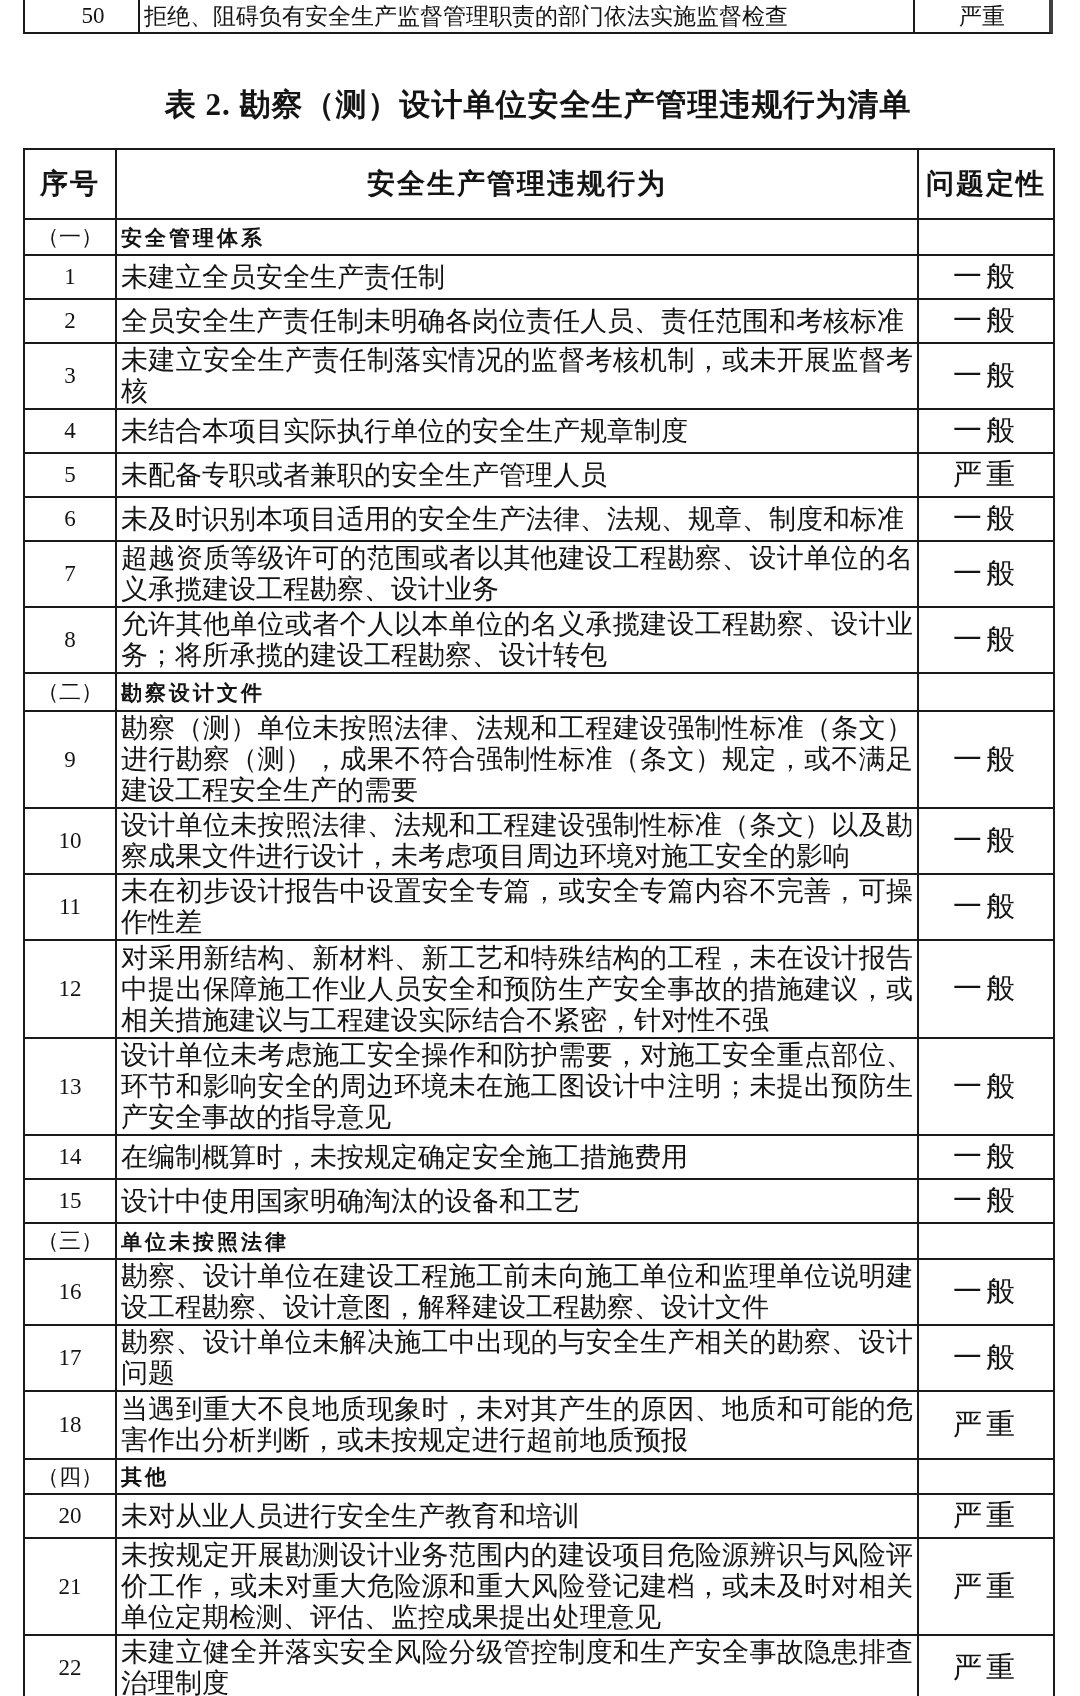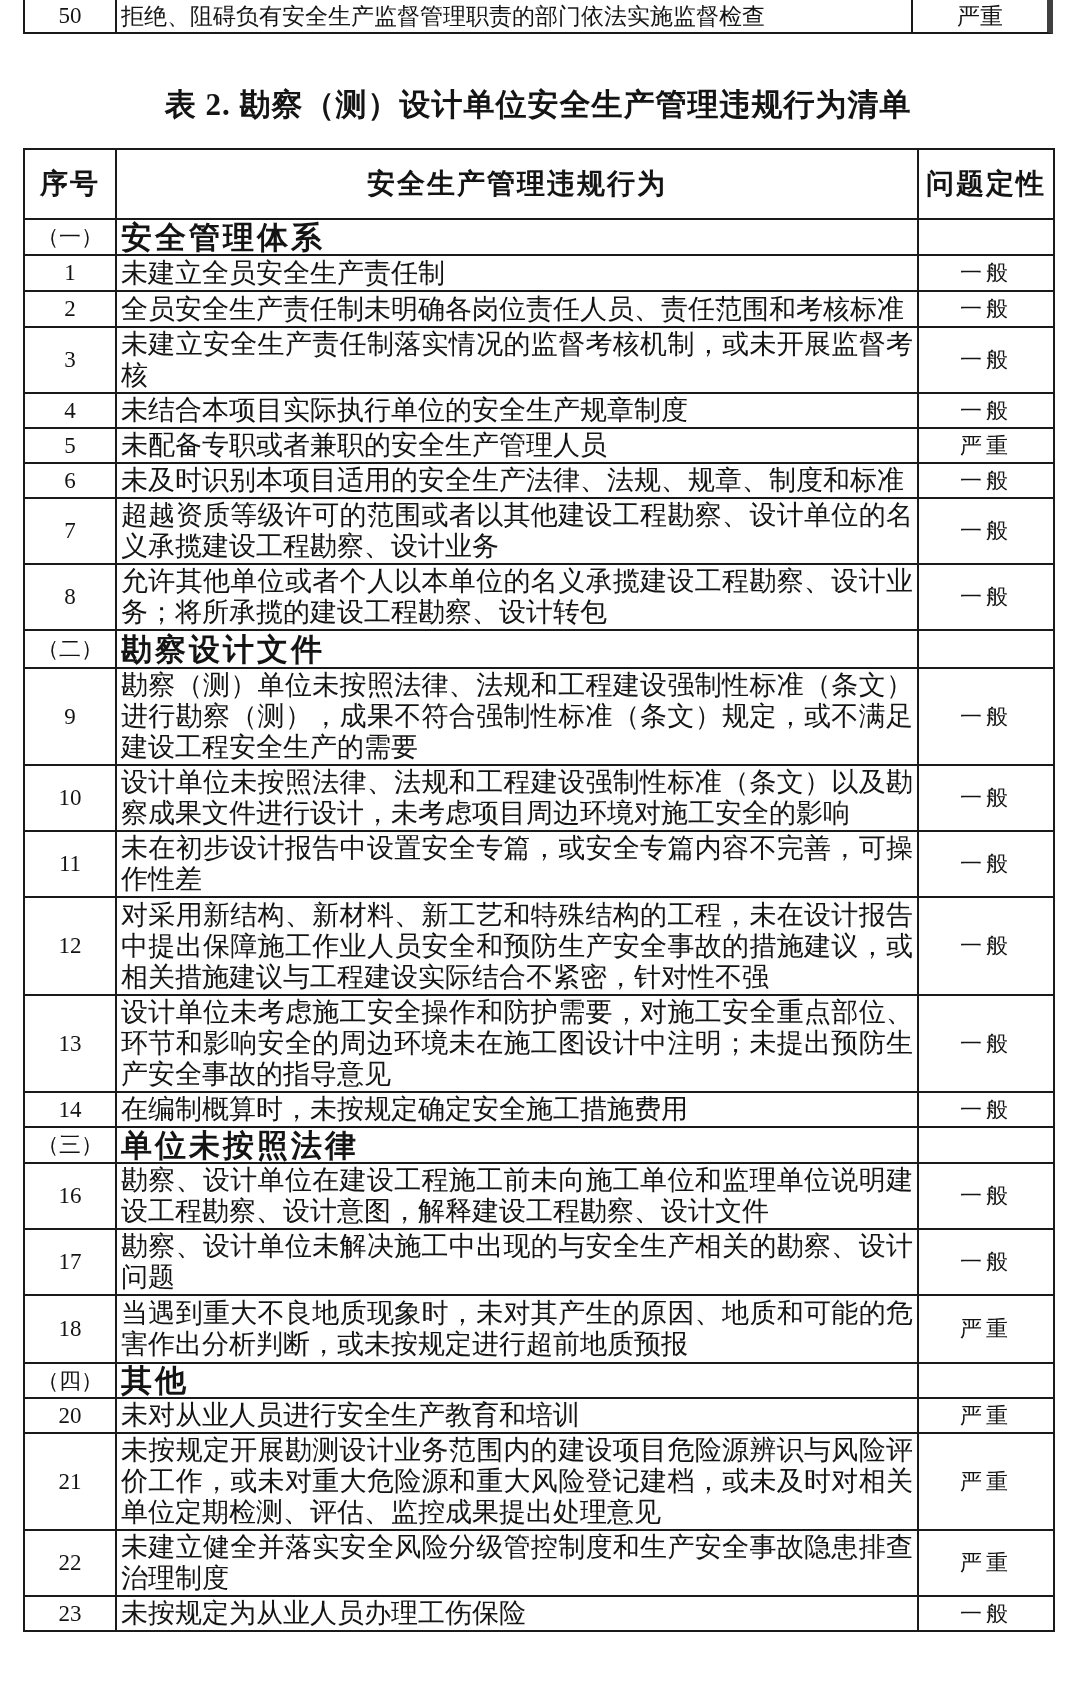--- a/index.html
+++ b/index.html
@@ -19,23 +19,24 @@
   
   .partial-row {
     position: absolute;
     top: 0;
     left: 23px;
     width: 1030px;
     height: 34px;
     display: flex;
     box-sizing: border-box;
     border-left: 2px solid #1a1a1a;
-    border-right: 6px solid #404040;
+    border-right: 4px solid #404040;
     border-bottom: 2px solid #1a1a1a;
     font-size: 23px;
+    padding-left: 23px;
   }
   .partial-row .p-num {
     width: 92px;
     box-sizing: border-box;
     border-right: 2px solid #1a1a1a;
     display: flex;
     align-items: center;
     justify-content: center;
   }
   .partial-row .p-text {
@@ -102,28 +103,28 @@
     font-size: 23px;
   }
   td.c-text {
     text-align: left;
     font-size: 27px;
     line-height: 31px;
     text-align: justify;
   }
   td.c-sev {
     text-align: center;
-    font-size: 22px;
+    font-size: 29px;
     letter-spacing: 4px;
   }
 
   tr.section td.c-text {
     font-family: "Liberation Sans", "DejaVu Sans", sans-serif;
     font-weight: bold;
-    font-size: 31px;
+    font-size: 21px;
     letter-spacing: 3px;
     text-align: left;
   }
   tr.section td.c-num {
     font-size: 22px;
   }
 </style>
 </head>
 <body>
 
@@ -222,20 +223,25 @@
       <tr class="item" style="height: 95px;">
         <td class="c-num">13</td>
         <td class="c-text">设计单位未考虑施工安全操作和防护需要，对施工安全重点部位、环节和影响安全的周边环境未在施工图设计中注明；未提出预防生产安全事故的指导意见</td>
         <td class="c-sev">一般</td>
       </tr>
       <tr class="item" style="height: 34px;">
         <td class="c-num">14</td>
         <td class="c-text">在编制概算时，未按规定确定安全施工措施费用</td>
         <td class="c-sev">一般</td>
       </tr>
+      <tr class="item" style="height: 35px;">
+        <td class="c-num">15</td>
+        <td class="c-text">设计中使用国家明确淘汰的设备和工艺</td>
+        <td class="c-sev">一般</td>
+      </tr>
       <tr class="section" style="height: 36px;">
         <td class="c-num">（三）</td>
         <td class="c-text">单位未按照法律</td>
         <td class="c-sev"></td>
       </tr>
       <tr class="item" style="height: 64px;">
         <td class="c-num">16</td>
         <td class="c-text">勘察、设计单位在建设工程施工前未向施工单位和监理单位说明建设工程勘察、设计意图，解释建设工程勘察、设计文件</td>
         <td class="c-sev">一般</td>
       </tr>

